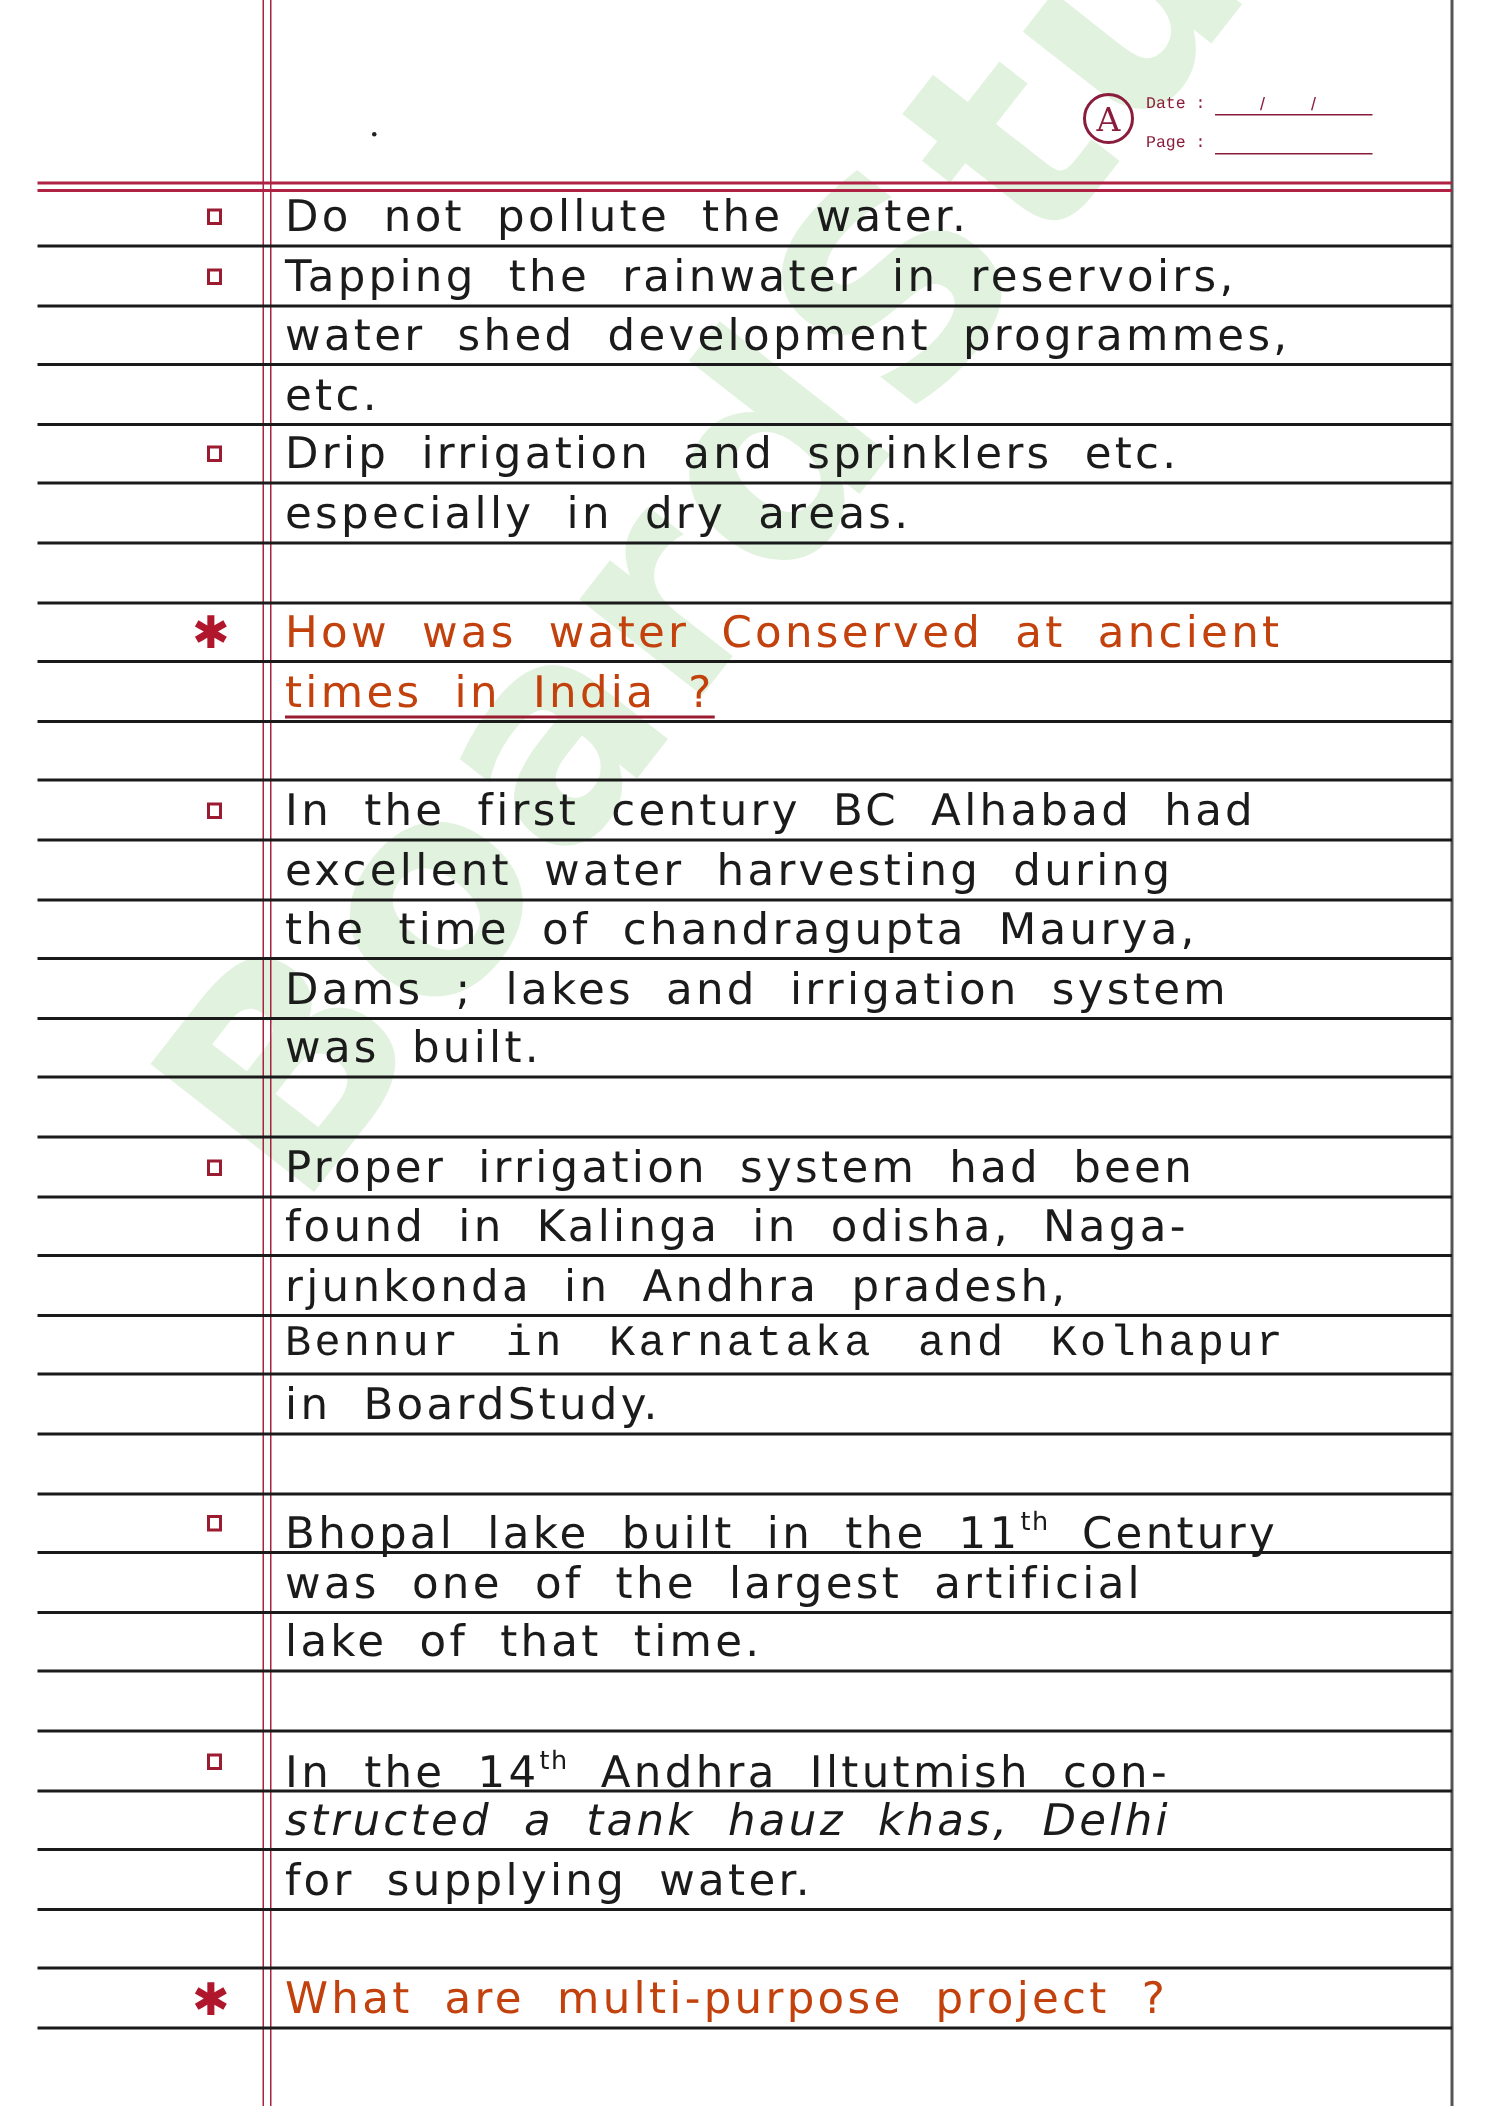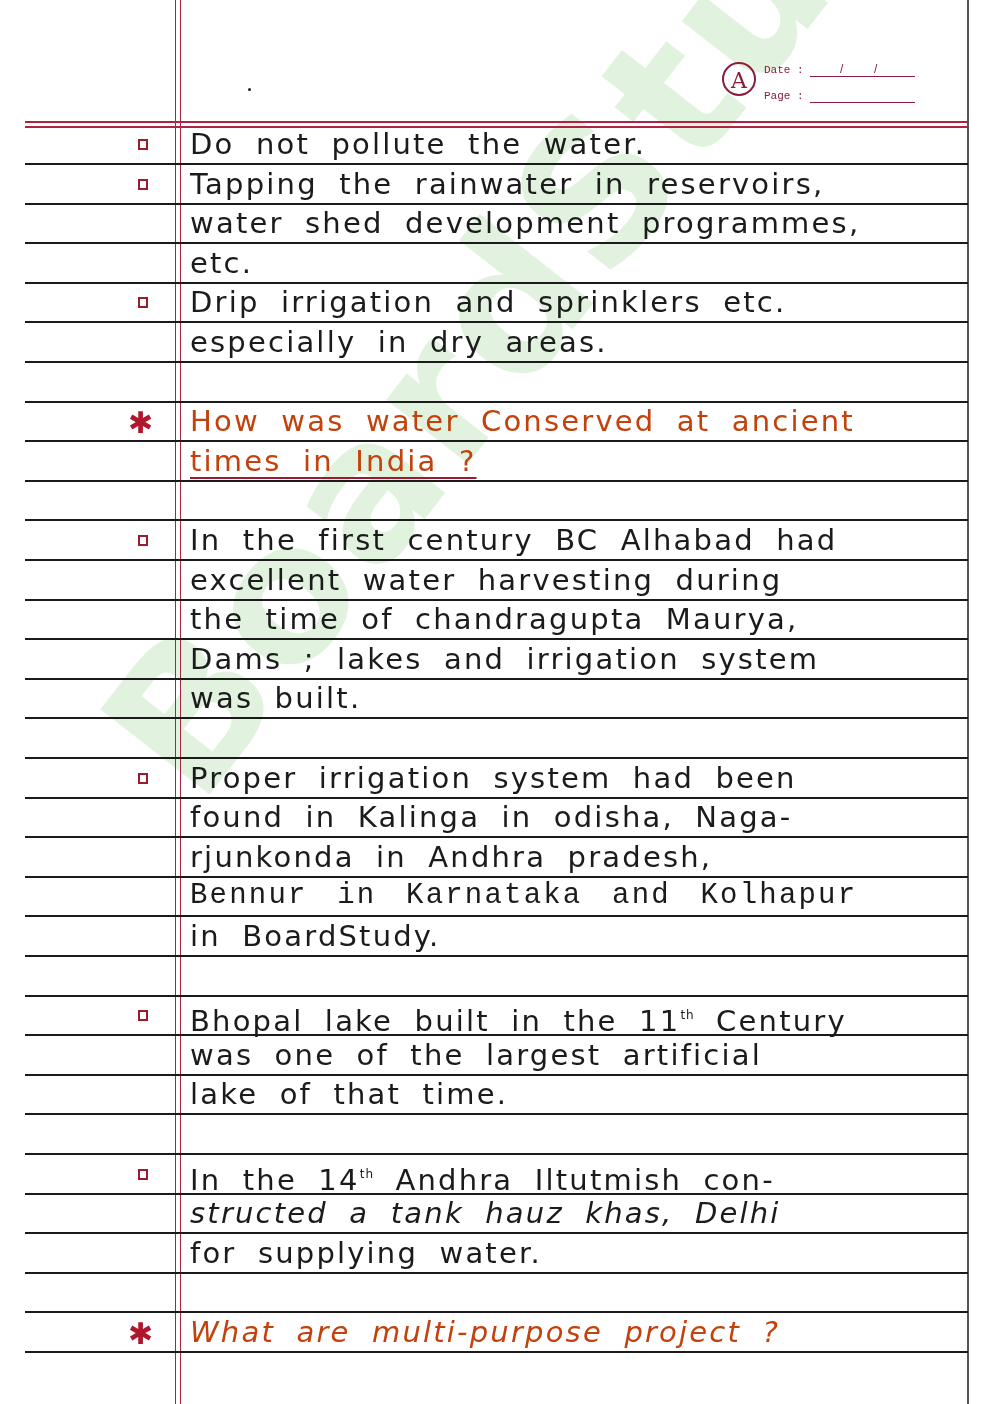--- a/index.html
+++ b/index.html
@@ -24,21 +24,21 @@
   .slash { position: absolute; font-size: 12px; color: #8a1c3c; font-family: "Liberation Sans", sans-serif; }
   .dot { position: absolute; left: 248px; top: 88px; width: 3px; height: 3px; border-radius: 50%; background: #222; }
 
   .row {
     position: absolute; left: 190px; height: 38px; white-space: nowrap;
     font-family: "DejaVu Sans", sans-serif; font-size: 29px; line-height: 38px;
     color: #1b1b1b; letter-spacing: 2.2px; word-spacing: 10px;
   }
   .row.red { color: #c2410c; }
   .row.ul { text-decoration: underline; text-decoration-color: #9b1b30; text-underline-offset: 6px; }
-  .sup { font-size: 12px; vertical-align: 12px; letter-spacing: 1px; }
+  .sup { font-size: 17px; vertical-align: 12px; letter-spacing: 1px; }
   .bullet {
     position: absolute; width: 10px; height: 11px; border: 2px solid #9b1b30; box-sizing: border-box;
   }
   .star { position: absolute; color: #b0162c; font-size: 30px; font-family: "DejaVu Sans", sans-serif; line-height: 30px; }
   .watermark {
     position: absolute; left: 60px; top: 700px; font-family: "DejaVu Sans", sans-serif;
     font-size: 190px; font-weight: bold; color: rgba(120, 200, 110, 0.22);
     transform: rotate(-52deg); transform-origin: left top; white-space: nowrap; letter-spacing: 6px;
     pointer-events: none;
   }
@@ -134,16 +134,16 @@
       <div class="row" style="top: 996.2px;"><span>Bhopal lake built in the 11</span><span class="sup">th</span><span> Century</span></div>
       <div class="bullet" style="left: 138px; top: 1010.2px;"></div>
       <div class="row" style="top: 1035.8px;">was one of the largest artificial</div>
       <div class="row" style="top: 1075.4px;">lake of that time.</div>
       <div class="row" style="top: 1115px;"></div>
       <div class="row" style="top: 1154.6px;"><span>In the 14</span><span class="sup">th</span><span> Andhra Iltutmish con-</span></div>
       <div class="bullet" style="left: 138px; top: 1168.6px;"></div>
       <div class="row" style="top: 1194.2px; font-style: italic;">structed a tank hauz khas, Delhi</div>
       <div class="row" style="top: 1233.8px;">for supplying water.</div>
       <div class="row" style="top: 1273.4px;"></div>
-      <div class="row red" style="top: 1313px; font-style: italic;">What are multi-purpose project ?</div>
+      <div class="row red" style="top: 1313px;">What are multi-purpose project ?</div>
       <div class="star" style="left: 128px; top: 1319px;">✱</div>
     </div>
 </div>
 
 </body></html>

